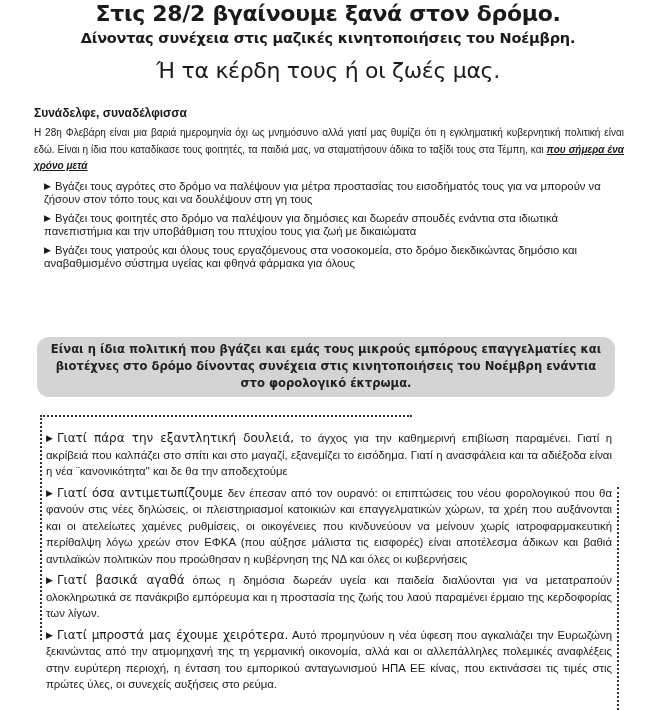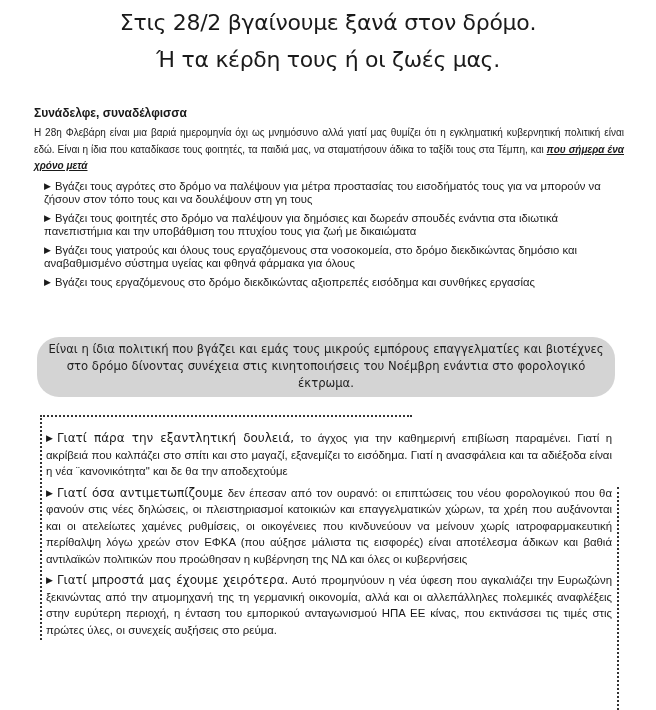--- a/index.html
+++ b/index.html
@@ -2,67 +2,68 @@
 <html><head>
 <meta charset="utf-8">
 <style>
   html, body { margin: 0; padding: 0; background: #ffffff; }
   body {
     width: 656px; height: 710px; overflow: hidden; position: relative;
     font-family: "Liberation Sans", "DejaVu Sans", sans-serif;
     color: #1a1a1a;
   }
   .header { text-align: center; position: absolute; left: 0; top: 0; width: 656px; }
-  .h1 { font-family: "DejaVu Sans", sans-serif; font-size: 22px; line-height: 28px; margin-top: 9px; letter-spacing: -0.3px; font-weight: 400; }
+  .h1 { font-family: "DejaVu Sans", sans-serif; font-size: 22px; line-height: 28px; margin-top: 0; letter-spacing: -0.3px; font-weight: 700; }
   .h2 { font-family: "DejaVu Sans", sans-serif; font-weight: bold; font-size: 14.5px; line-height: 20px; letter-spacing: -0.2px; }
   .h3 { font-family: "DejaVu Sans", sans-serif; font-size: 22px; line-height: 30px; letter-spacing: -0.3px; margin-top: 8px; }
   .greeting { position: absolute; left: 34px; top: 106px; font-size: 12px; font-weight: bold; }
   .intro { position: absolute; left: 34px; top: 125px; width: 590px; font-size: 10px; line-height: 16.5px; text-align: justify; }
   .intro .emph { font-weight: bold; font-style: italic; text-decoration: underline; }
   .bullets { position: absolute; left: 44px; top: 180px; width: 580px; font-size: 11.3px; line-height: 13px; }
   .bullet { margin-bottom: 6px; }
   .tri { display: inline-block; font-size: 9px; margin-right: 4px; vertical-align: 1px; }
   .callout {
     position: absolute; left: 37px; top: 337px; width: 578px; height: 60px;
-    background: #d4d4d4; border-radius: 22px;
-    font-family: "DejaVu Sans", sans-serif; font-weight: normal;
+    background: #d4d4d4; border-radius: 12px;
+    font-family: "DejaVu Sans", sans-serif; font-weight: bold;
     font-size: 11.6px; line-height: 17px; text-align: center;
     padding: 4px 8px 0 8px; box-sizing: border-box; color: #222;
   }
   .dot-top { position: absolute; left: 40px; top: 415px; width: 372px; border-top: 2px dotted #333; }
   .dot-left { position: absolute; left: 40px; top: 415px; height: 225px; border-left: 2px dotted #333; }
   .dot-right { position: absolute; left: 617px; top: 487px; height: 223px; border-left: 2px dotted #333; }
   .reasons { position: absolute; left: 46px; top: 430px; width: 566px; font-size: 11.4px; line-height: 16.5px; text-align: justify; }
   .reason { margin-bottom: 5px; }
   .lead { font-family: "DejaVu Sans", sans-serif; font-weight: normal; font-size: 12px; }
 </style>
 </head>
 <body>
 
 <div class="header">
   <div class="h1">Στις 28/2 βγαίνουμε ξανά στον δρόμο.</div>
+  <div class="h2">Δίνοντας συνέχεια στις μαζικές κινητοποιήσεις του Νοέμβρη.</div>
   <div class="h3">Ή τα κέρδη τους ή οι ζωές μας.</div>
 </div>
 
 <div class="greeting">Συνάδελφε, συναδέλφισσα</div>
 
 <div class="intro">
   <span>Η 28η Φλεβάρη είναι μια βαριά ημερομηνία όχι ως μνημόσυνο αλλά γιατί μας θυμίζει ότι η εγκληματική κυβερνητική πολιτική είναι εδώ. Είναι η ίδια που καταδίκασε τους φοιτητές, τα παιδιά μας, να σταματήσουν άδικα το ταξίδι τους στα Τέμπη, και </span><span class="emph">που σήμερα ένα χρόνο μετά</span>
 </div>
 
 <div class="bullets">
   <div class="bullet"><span class="tri">▶</span><span>Βγάζει τους αγρότες στο δρόμο να παλέψουν για μέτρα προστασίας του εισοδήματός τους για να μπορούν να ζήσουν στον τόπο τους και να δουλέψουν στη γη τους</span></div>
   <div class="bullet"><span class="tri">▶</span><span>Βγάζει τους φοιτητές στο δρόμο να παλέψουν για δημόσιες και δωρεάν σπουδές ενάντια στα ιδιωτικά πανεπιστήμια και την υποβάθμιση του πτυχίου τους για ζωή με δικαιώματα</span></div>
   <div class="bullet"><span class="tri">▶</span><span>Βγάζει τους γιατρούς και  όλους τους εργαζόμενους στα νοσοκομεία, στο δρόμο διεκδικώντας δημόσιο και αναβαθμισμένο σύστημα υγείας και φθηνά φάρμακα για όλους</span></div>
-  <div class="bullet"><span class="tri">▶</span><span>Βγάζει τους εργαζόμενους στο δρόμο διεκδικώντας αξιοπρεπές εισόδημα και συνθήκες εργασίας</span></div>
 </div>
 
 <div class="callout">Είναι η ίδια πολιτική που βγάζει και εμάς τους μικρούς εμπόρους επαγγελματίες και βιοτέχνες στο δρόμο δίνοντας συνέχεια στις κινητοποιήσεις του Νοέμβρη ενάντια στο φορολογικό έκτρωμα.</div>
 
 <div class="dot-top"></div>
 <div class="dot-left"></div>
 <div class="dot-right"></div>
 
 <div class="reasons">
   <div class="reason"><span class="tri">▶</span><span class="lead">Γιατί πάρα την εξαντλητική δουλειά,</span><span> το άγχος για την καθημερινή επιβίωση παραμένει. Γιατί η ακρίβειά που καλπάζει στο σπίτι και στο μαγαζί, εξανεμίζει το εισόδημα. Γιατί η ανασφάλεια και τα αδιέξοδα είναι η νέα ¨κανονικότητα" και δε θα την αποδεχτούμε</span></div>
   <div class="reason"><span class="tri">▶</span><span class="lead">Γιατί όσα αντιμετωπίζουμε</span><span> δεν έπεσαν από τον ουρανό: οι επιπτώσεις του νέου φορολογικού που θα φανούν στις νέες δηλώσεις, οι πλειστηριασμοί κατοικιών και επαγγελματικών χώρων, τα χρέη που αυξάνονται και οι ατελείωτες χαμένες ρυθμίσεις, οι οικογένειες που κινδυνεύουν να μείνουν χωρίς ιατροφαρμακευτική περίθαλψη λόγω χρεών στον ΕΦΚΑ (που αύξησε μάλιστα τις εισφορές) είναι αποτέλεσμα άδικων και βαθιά αντιλαϊκών πολιτικών που προώθησαν η κυβέρνηση της ΝΔ και όλες οι κυβερνήσεις</span></div>
+  <div class="reason"><span class="tri">▶</span><span class="lead">Γιατί βασικά αγαθά</span><span> όπως η δημόσια δωρεάν υγεία και παιδεία διαλύονται για να μετατραπούν ολοκληρωτικά σε πανάκριβο εμπόρευμα και η προστασία της ζωής του λαού παραμένει έρμαιο της κερδοφορίας των λίγων.</span></div>
   <div class="reason"><span class="tri">▶</span><span class="lead">Γιατί μπροστά μας έχουμε χειρότερα.</span><span> Αυτό προμηνύουν η νέα ύφεση που αγκαλιάζει την Ευρωζώνη ξεκινώντας από την ατμομηχανή της τη γερμανική οικονομία, αλλά και οι αλλεπάλληλες πολεμικές αναφλέξεις στην ευρύτερη περιοχή, η ένταση του εμπορικού ανταγωνισμού ΗΠΑ ΕΕ κίνας, που εκτινάσσει τις τιμές στις πρώτες ύλες, οι συνεχείς αυξήσεις στο ρεύμα.</span></div>
 </div>
 
 </body></html>

